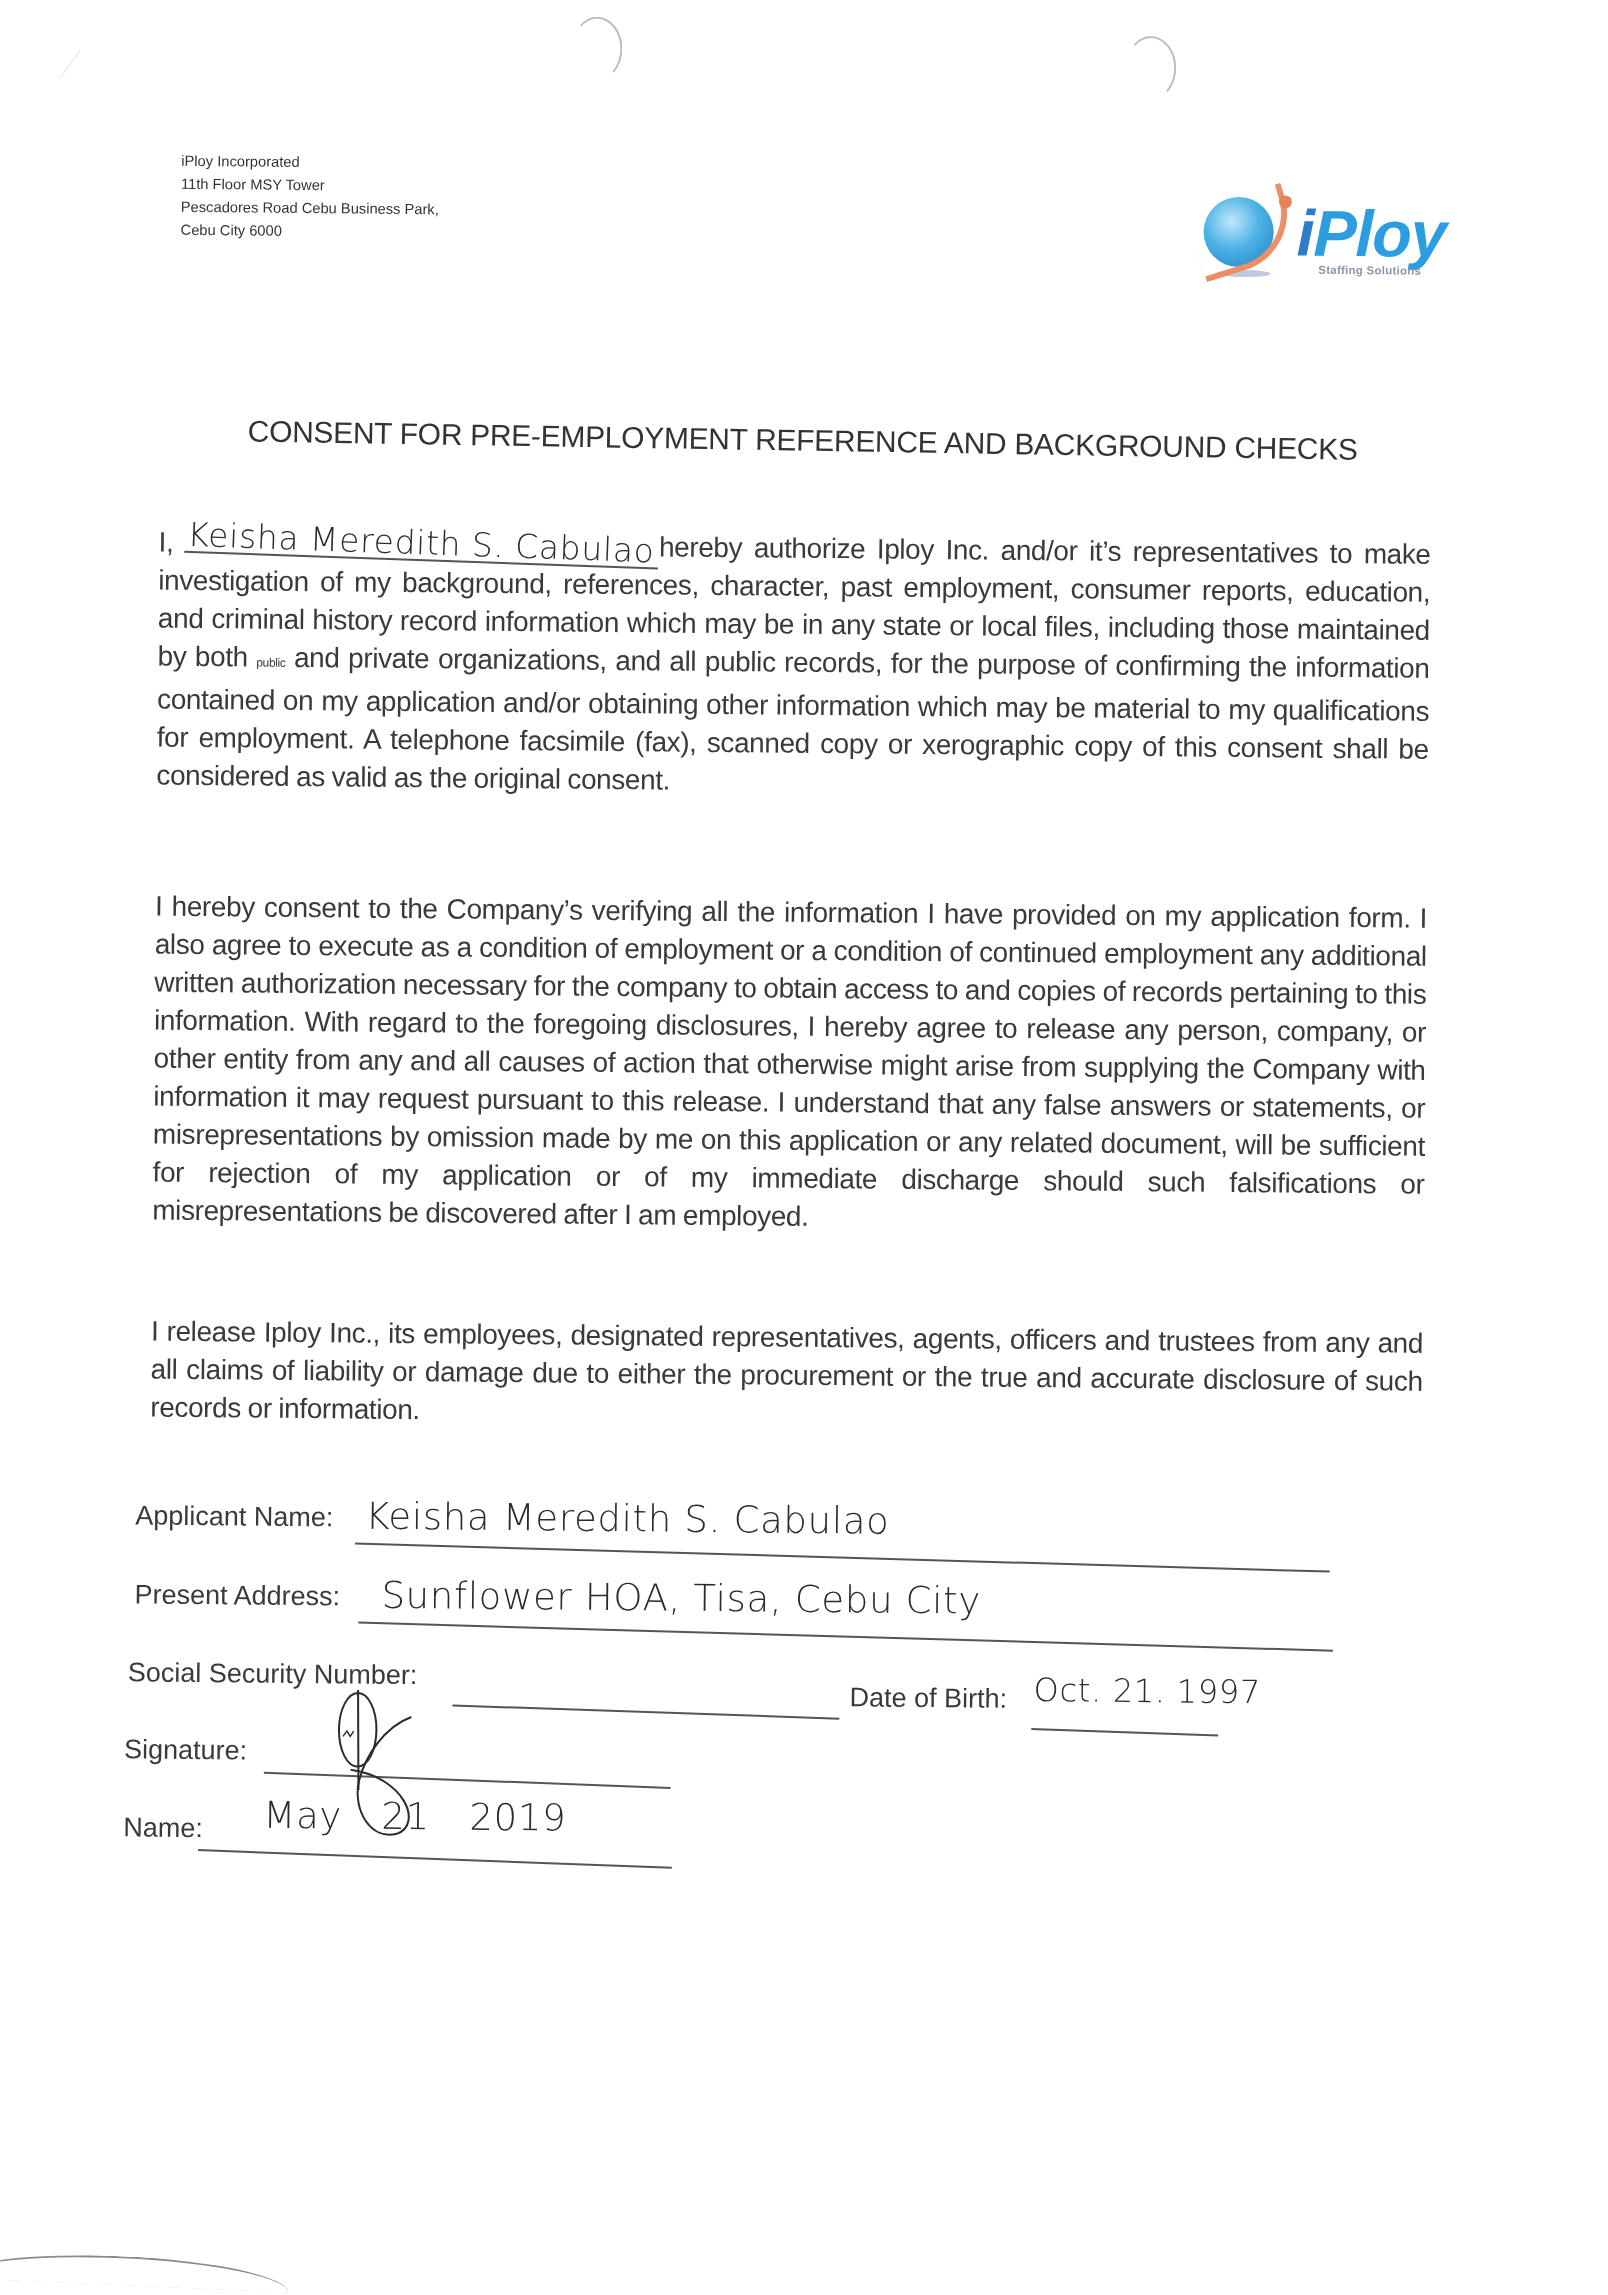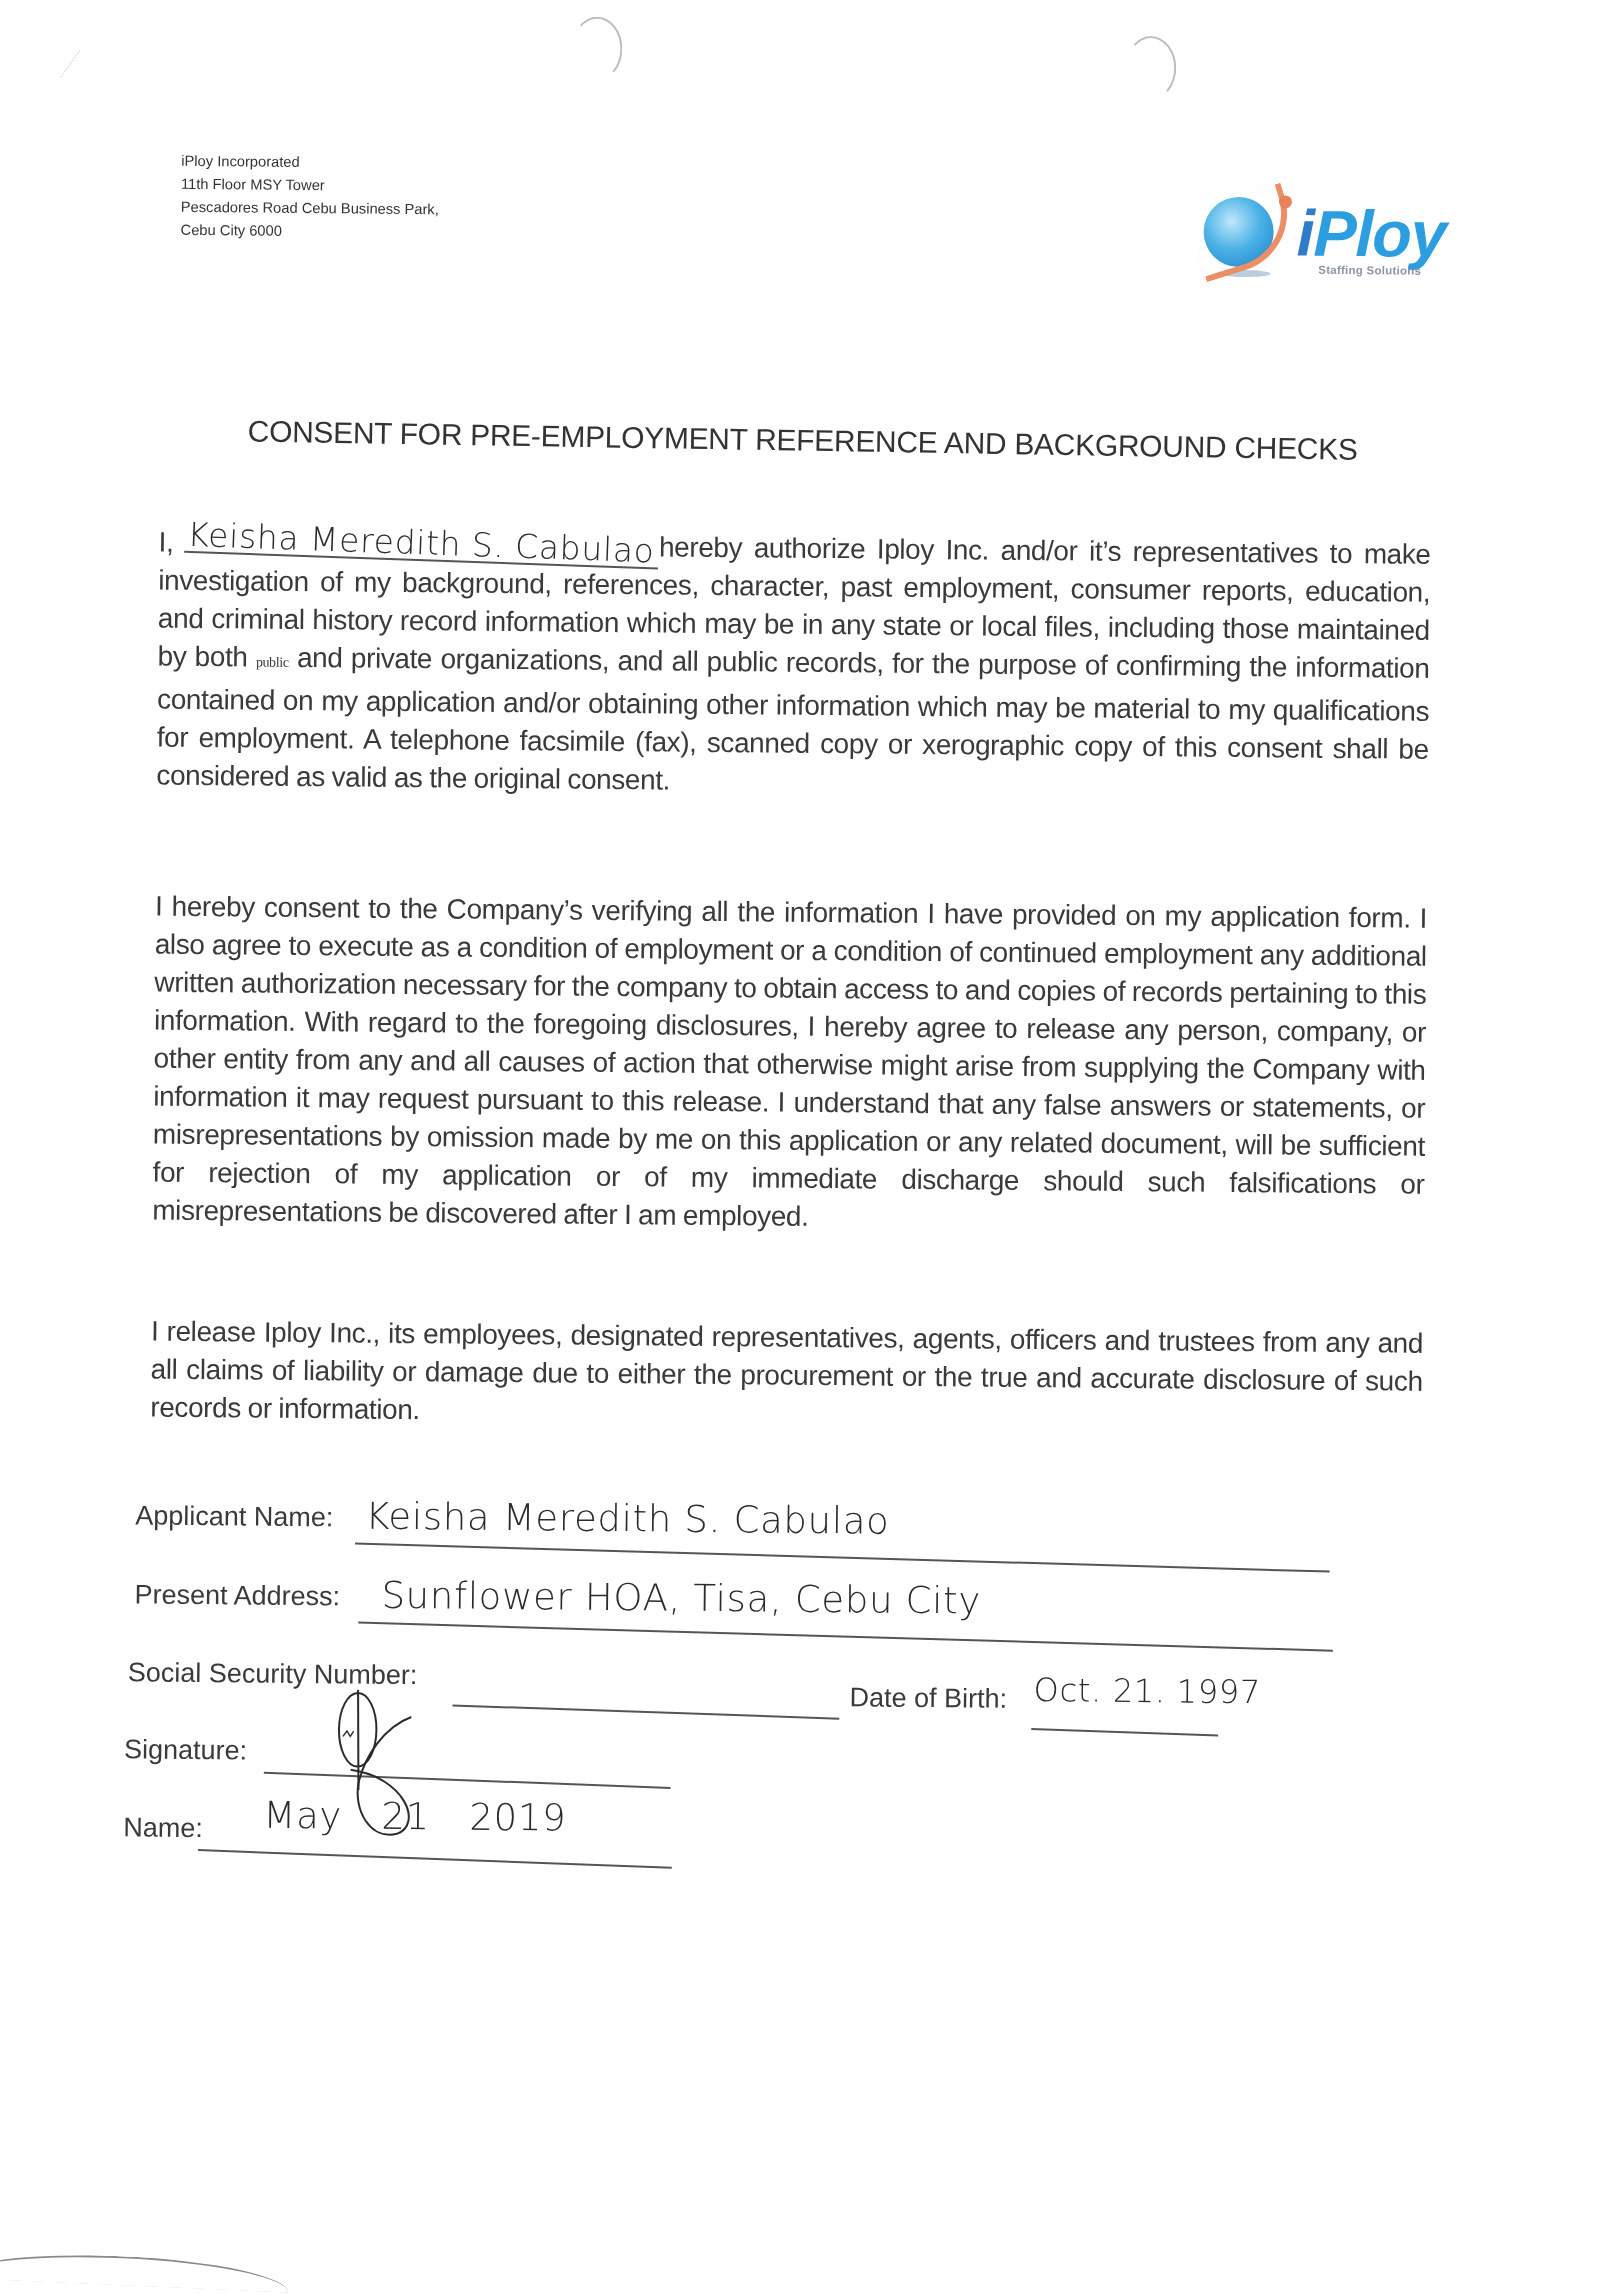--- a/index.html
+++ b/index.html
@@ -47,21 +47,21 @@
 
     .body { position: absolute; left: 160px; width: 1272px; font-size: 28px; line-height: 38px;
       color: #3a3a3a; text-align: justify; text-align-last: left; letter-spacing: -0.4px; word-spacing: -0.7px; }
     .para1 { top: 524px; }
     .para2 { top: 888px; }
     .para3 { top: 1313px; }
 
     .hand { font-family: "DejaVu Sans", sans-serif; font-weight: 200; color: #2b2b2b; letter-spacing: 0.7px; }
     .inline-fill { display: inline-block; border-bottom: 2.7px solid #555; padding: 0 4px 0 2.7px;
       font-size: 33px; line-height: 33px; transform: rotate(1.5deg); }
-    .tiny { font-size: 14px; font-family: Liberation Serif, serif; }
+    .tiny { font-size: 12px; }
 
     .field { position: absolute; font-size: 27px; color: #3a3a3a; white-space: nowrap; }
     .field .label { display: inline-block; }
     .field .line { position: absolute; border-bottom: 2.7px solid #555; }
     .field .value { position: absolute; font-size: 37px; white-space: nowrap; }
 
     .f-name { left: 146px; top: 1501px; }
     .f-name .line { left: 220px; top: 40px; width: 975px; transform: rotate(1.1deg); transform-origin: left; }
     .f-name .value { left: 230px; top: -8px; }
 

